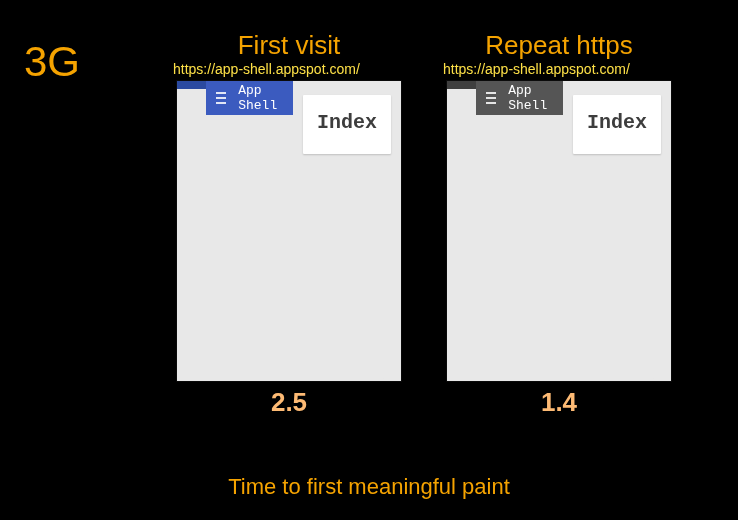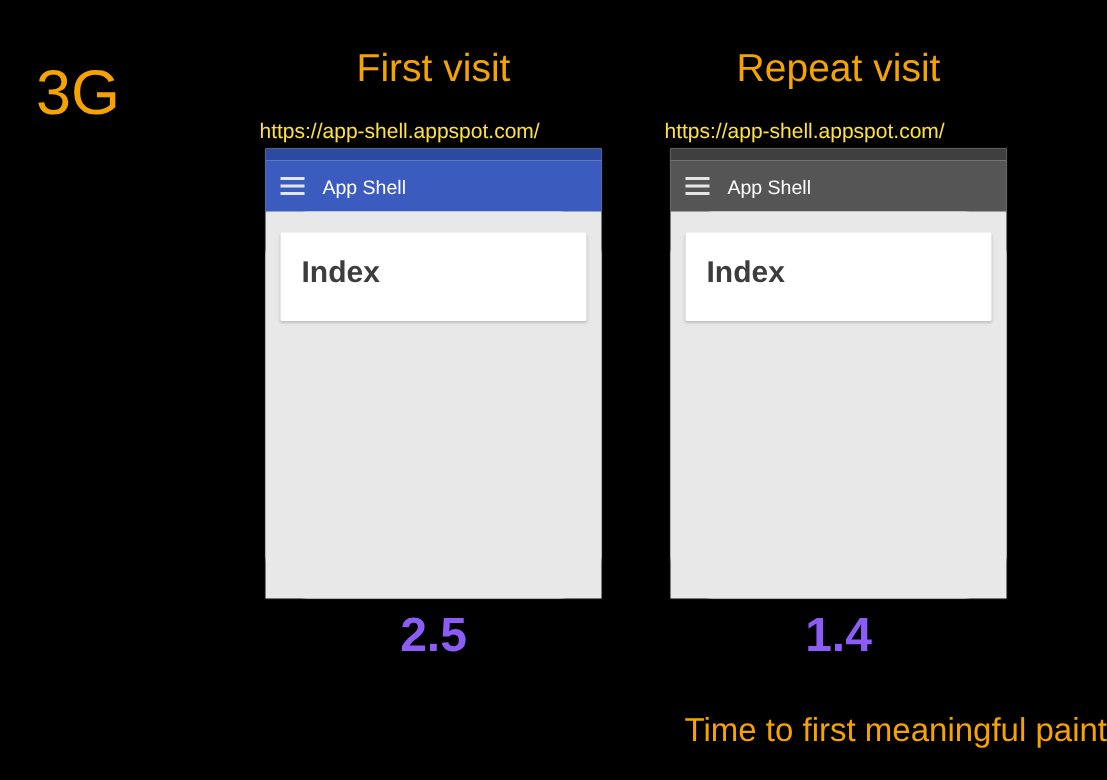--- a/index.html
+++ b/index.html
@@ -31,36 +31,36 @@
   .col {
     display: flex;
     flex-direction: column;
     align-items: center;
     width: 240px;
   }
   .col-title {
     color: #f5a300;
     font-size: 26px;
     font-weight: 400;
-    margin-bottom: 18px;
   }
   .url {
     color: #fde047;
     font-size: 14px;
     margin-bottom: 4px;
     align-self: flex-start;
     padding-left: 4px;
   }
   .phone {
     width: 224px;
     height: 300px;
     background: #e8e8e8;
     display: flex;
-    flex-direction: column;
+    flex-direction: row;
     box-shadow: 0 0 0 1px rgba(255,255,255,0.04);
+    font-family: Liberation Mono, monospace;
   }
   .status-strip {
     height: 8px;
     width: 100%;
   }
   .status-strip.blue { background: #2b4aa0; }
   .status-strip.gray { background: #3f3f3f; }
   .appbar {
     height: 34px;
     display: flex;
@@ -98,32 +98,32 @@
     border-radius: 1px;
     box-shadow: 0 1px 2px rgba(0,0,0,0.18);
     padding: 16px 14px 20px;
   }
   .card-title {
     color: #3d3d3d;
     font-size: 20px;
     font-weight: 700;
   }
   .timing {
-    color: #8b5cf6;
-    font-size: 32px;
+    color: #fdba74;
+    font-size: 26px;
     font-weight: 700;
     margin-top: 6px;
     text-align: right;
   }
   .caption {
     position: absolute;
     bottom: 20px;
     left: 0;
     right: 0;
-    text-align: right;
+    text-align: center;
     color: #f5a300;
     font-size: 22px;
   }
 </style>
 </head>
 <body>
 
 <div class="badge-3g">3G</div>
 
 <div class="columns">
@@ -144,21 +144,21 @@
       <div class="content-area">
         <div class="card">
           <div class="card-title">Index</div>
         </div>
       </div>
     </div>
     <div class="timing">2.5</div>
   </div>
 
   <div class="col">
-    <div class="col-title">Repeat visit</div>
+    <div class="col-title">Repeat https</div>
     <div class="url">https://app-shell.appspot.com/</div>
     <div class="phone">
       <div class="status-strip gray"></div>
       <div class="appbar gray">
         <div class="hamburger">
             <span></span>
             <span></span>
             <span></span>
           </div>
         <div class="appbar-title">App Shell</div>

